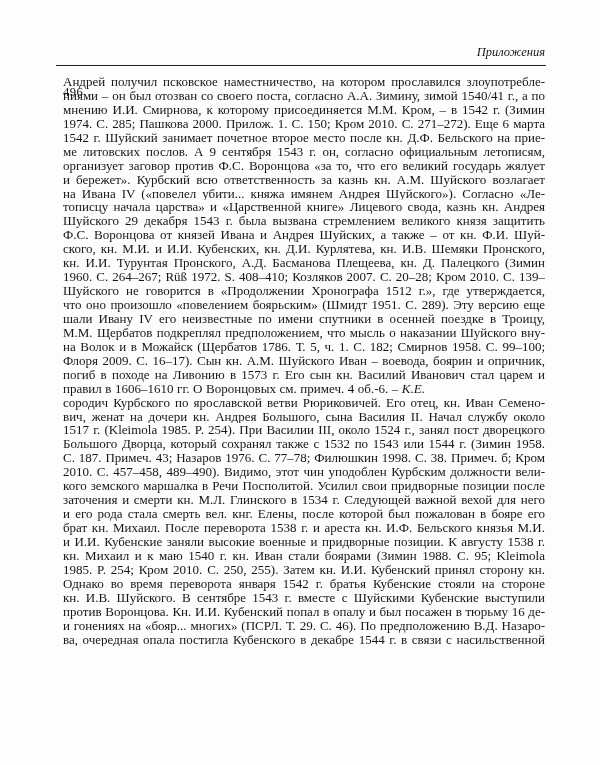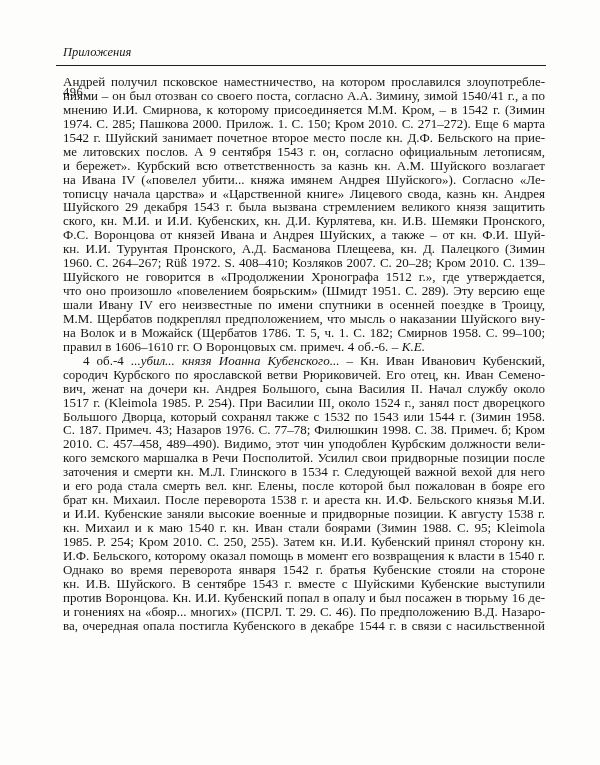--- a/index.html
+++ b/index.html
@@ -27,21 +27,21 @@
     line-height: 14px;
   }
   .page-num {
     position: absolute;
     left: 0;
     top: 0;
     letter-spacing: 0.5px;
     margin-top: 40px;
   }
   .header-title {
-    text-align: left;
+    text-align: right;
     font-style: italic;
   }
   .rule {
     position: absolute;
     top: 65px;
     left: 56px;
     width: 490px;
     border-top: 1.6px solid #1e1e1e;
   }
   .text-block {
@@ -78,48 +78,49 @@
     <div class="header-title">Приложения</div>
   </div>
   <div class="rule"></div>
   <div class="text-block">
       <div class="line"><span>Андрей получил псковское наместничество, на котором прославился злоупотребле-</span></div>
       <div class="line"><span>ниями – он был отозван со своего поста, согласно А.А. Зимину, зимой 1540/41 г., а по</span></div>
       <div class="line"><span>мнению И.И. Смирнова, к которому присоединяется М.М. Кром, – в 1542 г. (Зимин</span></div>
       <div class="line"><span>1974. С. 285; Пашкова 2000. Прилож. 1. С. 150; Кром 2010. С. 271–272). Еще 6 марта</span></div>
       <div class="line"><span>1542 г. Шуйский занимает почетное второе место после кн. Д.Ф. Бельского на прие-</span></div>
       <div class="line"><span>ме литовских послов. А 9 сентября 1543 г. он, согласно официальным летописям,</span></div>
+      <div class="line"><span>организует заговор против Ф.С. Воронцова «за то, что его великий государь жялует</span></div>
       <div class="line"><span>и бережет». Курбский всю ответственность за казнь кн. А.М. Шуйского возлагает</span></div>
       <div class="line"><span>на Ивана IV («повелел убити... княжа имянем Андрея Шуйского»). Согласно «Ле-</span></div>
       <div class="line"><span>тописцу начала царства» и «Царственной книге» Лицевого свода, казнь кн. Андрея</span></div>
       <div class="line"><span>Шуйского 29 декабря 1543 г. была вызвана стремлением великого князя защитить</span></div>
+      <div class="line"><span>Ф.С. Воронцова от князей Ивана и Андрея Шуйских, а также – от кн. Ф.И. Шуй-</span></div>
       <div class="line"><span>ского, кн. М.И. и И.И. Кубенских, кн. Д.И. Курлятева, кн. И.В. Шемяки Пронского,</span></div>
-      <div class="line"><span>Ф.С. Воронцова от князей Ивана и Андрея Шуйских, а также – от кн. Ф.И. Шуй-</span></div>
       <div class="line"><span>кн. И.И. Турунтая Пронского, А.Д. Басманова Плещеева, кн. Д. Палецкого (Зимин</span></div>
       <div class="line"><span>1960. С. 264–267; Rüß 1972. S. 408–410; Козляков 2007. С. 20–28; Кром 2010. С. 139–</span></div>
       <div class="line"><span>Шуйского не говорится в «Продолжении Хронографа 1512 г.», где утверждается,</span></div>
       <div class="line"><span>что оно произошло «повелением боярьским» (Шмидт 1951. С. 289). Эту версию еще</span></div>
       <div class="line"><span>шали Ивану IV его неизвестные по имени спутники в осенней поездке в Троицу,</span></div>
       <div class="line"><span>М.М. Щербатов подкреплял предположением, что мысль о наказании Шуйского вну-</span></div>
       <div class="line"><span>на Волок и в Можайск (Щербатов 1786. Т. 5, ч. 1. С. 182; Смирнов 1958. С. 99–100;</span></div>
+      <div class="line"><span>Флоря 2009. С. 16–17). Сын кн. А.М. Шуйского Иван – воевода, боярин и опричник,</span></div>
+      <div class="line"><span>погиб в походе на Ливонию в 1573 г. Его сын кн. Василий Иванович стал царем и</span></div>
       <div class="line par-end"><span>правил в 1606–1610 гг. О Воронцовых см. примеч. 4 об.-6. – </span><span class="italic">К.Е.</span></div>
-      <div class="line indent"><span>4 об.-4 </span><span class="italic">...убил... князя Иоанна Кубенского... </span><span>– Кн. Иван Иванович Кубенский,</span></div>
       <div class="line"><span>сородич Курбского по ярославской ветви Рюриковичей. Его отец, кн. Иван Семено-</span></div>
       <div class="line"><span>вич, женат на дочери кн. Андрея Большого, сына Василия II. Начал службу около</span></div>
       <div class="line"><span>1517 г. (Kleimola 1985. P. 254). При Василии III, около 1524 г., занял пост дворецкого</span></div>
       <div class="line"><span>Большого Дворца, который сохранял также с 1532 по 1543 или 1544 г. (Зимин 1958.</span></div>
       <div class="line"><span>С. 187. Примеч. 43; Назаров 1976. С. 77–78; Филюшкин 1998. С. 38. Примеч. б; Кром</span></div>
       <div class="line"><span>2010. С. 457–458, 489–490). Видимо, этот чин уподоблен Курбским должности вели-</span></div>
       <div class="line"><span>кого земского маршалка в Речи Посполитой. Усилил свои придворные позиции после</span></div>
       <div class="line"><span>заточения и смерти кн. М.Л. Глинского в 1534 г. Следующей важной вехой для него</span></div>
       <div class="line"><span>и его рода стала смерть вел. кнг. Елены, после которой был пожалован в бояре его</span></div>
       <div class="line"><span>брат кн. Михаил. После переворота 1538 г. и ареста кн. И.Ф. Бельского князья М.И.</span></div>
       <div class="line"><span>и И.И. Кубенские заняли высокие военные и придворные позиции. К августу 1538 г.</span></div>
       <div class="line"><span>кн. Михаил и к маю 1540 г. кн. Иван стали боярами (Зимин 1988. С. 95; Kleimola</span></div>
       <div class="line"><span>1985. P. 254; Кром 2010. С. 250, 255). Затем кн. И.И. Кубенский принял сторону кн.</span></div>
-      <div class="line"><span>И.Ф. Бельского, которому оказал помощь в момент его возвращения к власти в 1540 г.</span></div>
       <div class="line"><span>Однако во время переворота января 1542 г. братья Кубенские стояли на стороне</span></div>
       <div class="line"><span>кн. И.В. Шуйского. В сентябре 1543 г. вместе с Шуйскими Кубенские выступили</span></div>
       <div class="line"><span>против Воронцова. Кн. И.И. Кубенский попал в опалу и был посажен в тюрьму 16 де-</span></div>
       <div class="line"><span>и гонениях на «бояр... многих» (ПСРЛ. Т. 29. С. 46). По предположению В.Д. Назаро-</span></div>
       <div class="line"><span>ва, очередная опала постигла Кубенского в декабре 1544 г. в связи с насильственной</span></div>
     </div>
 </div>
 
 </body></html>

